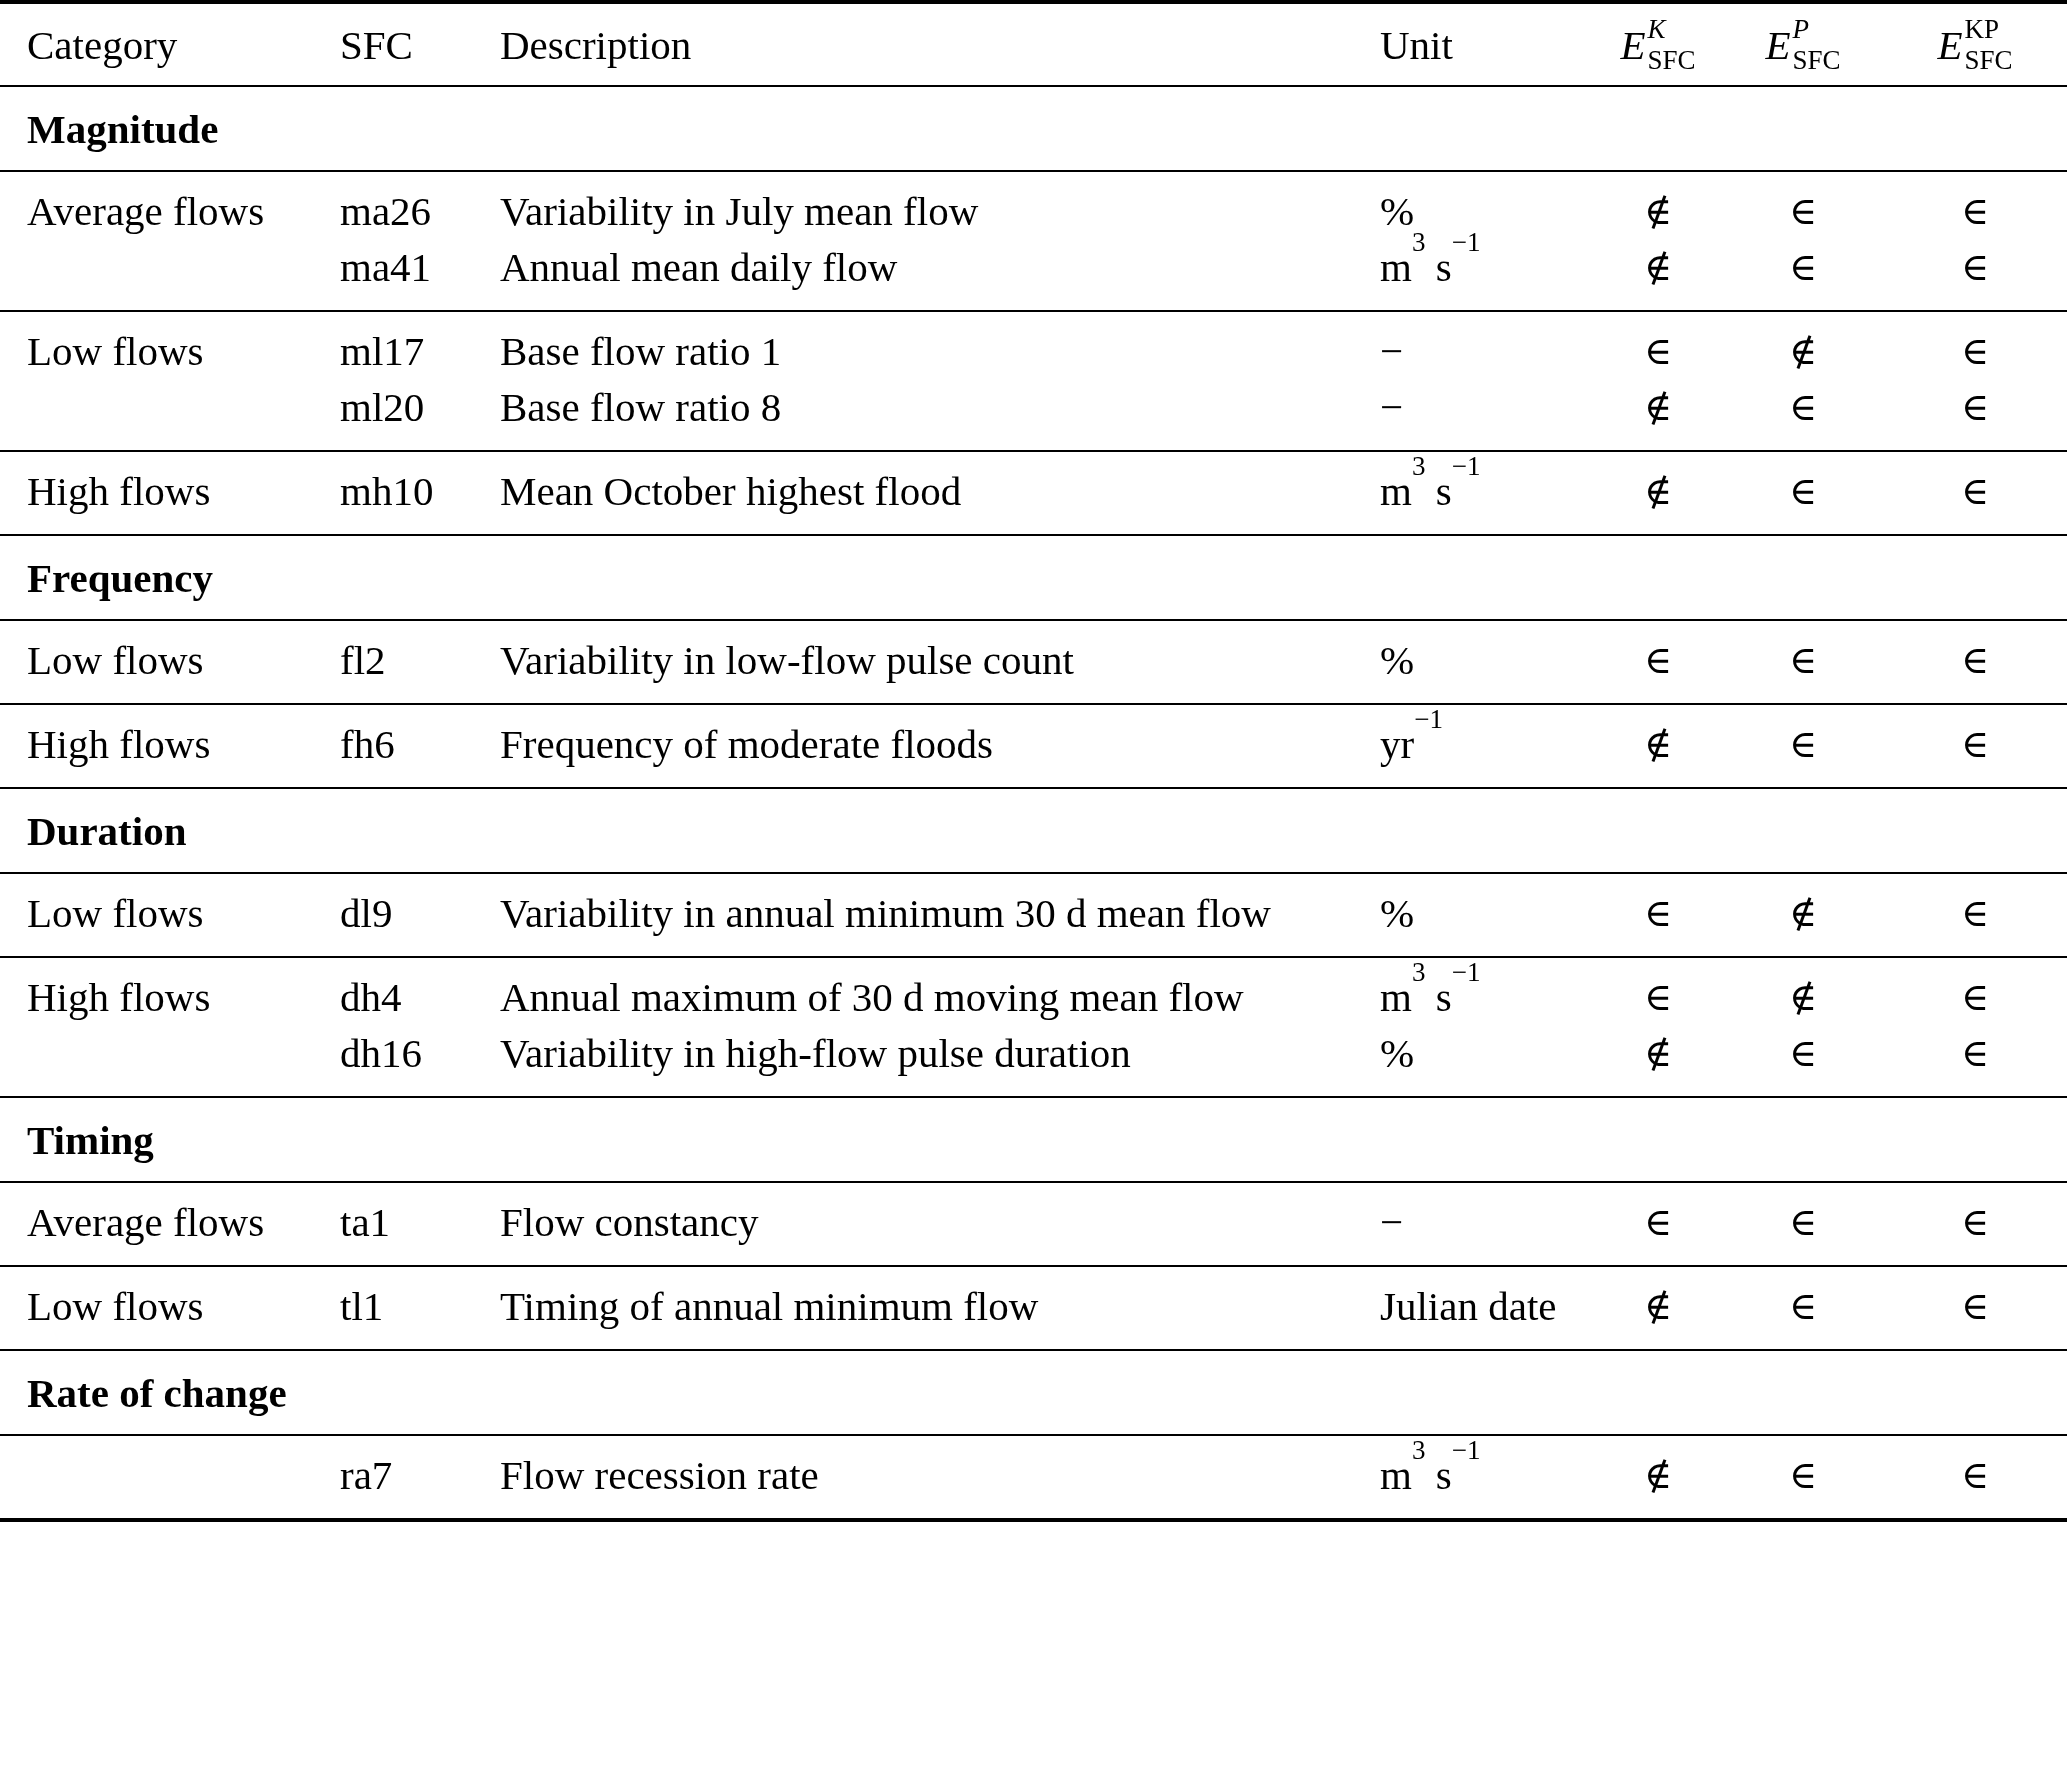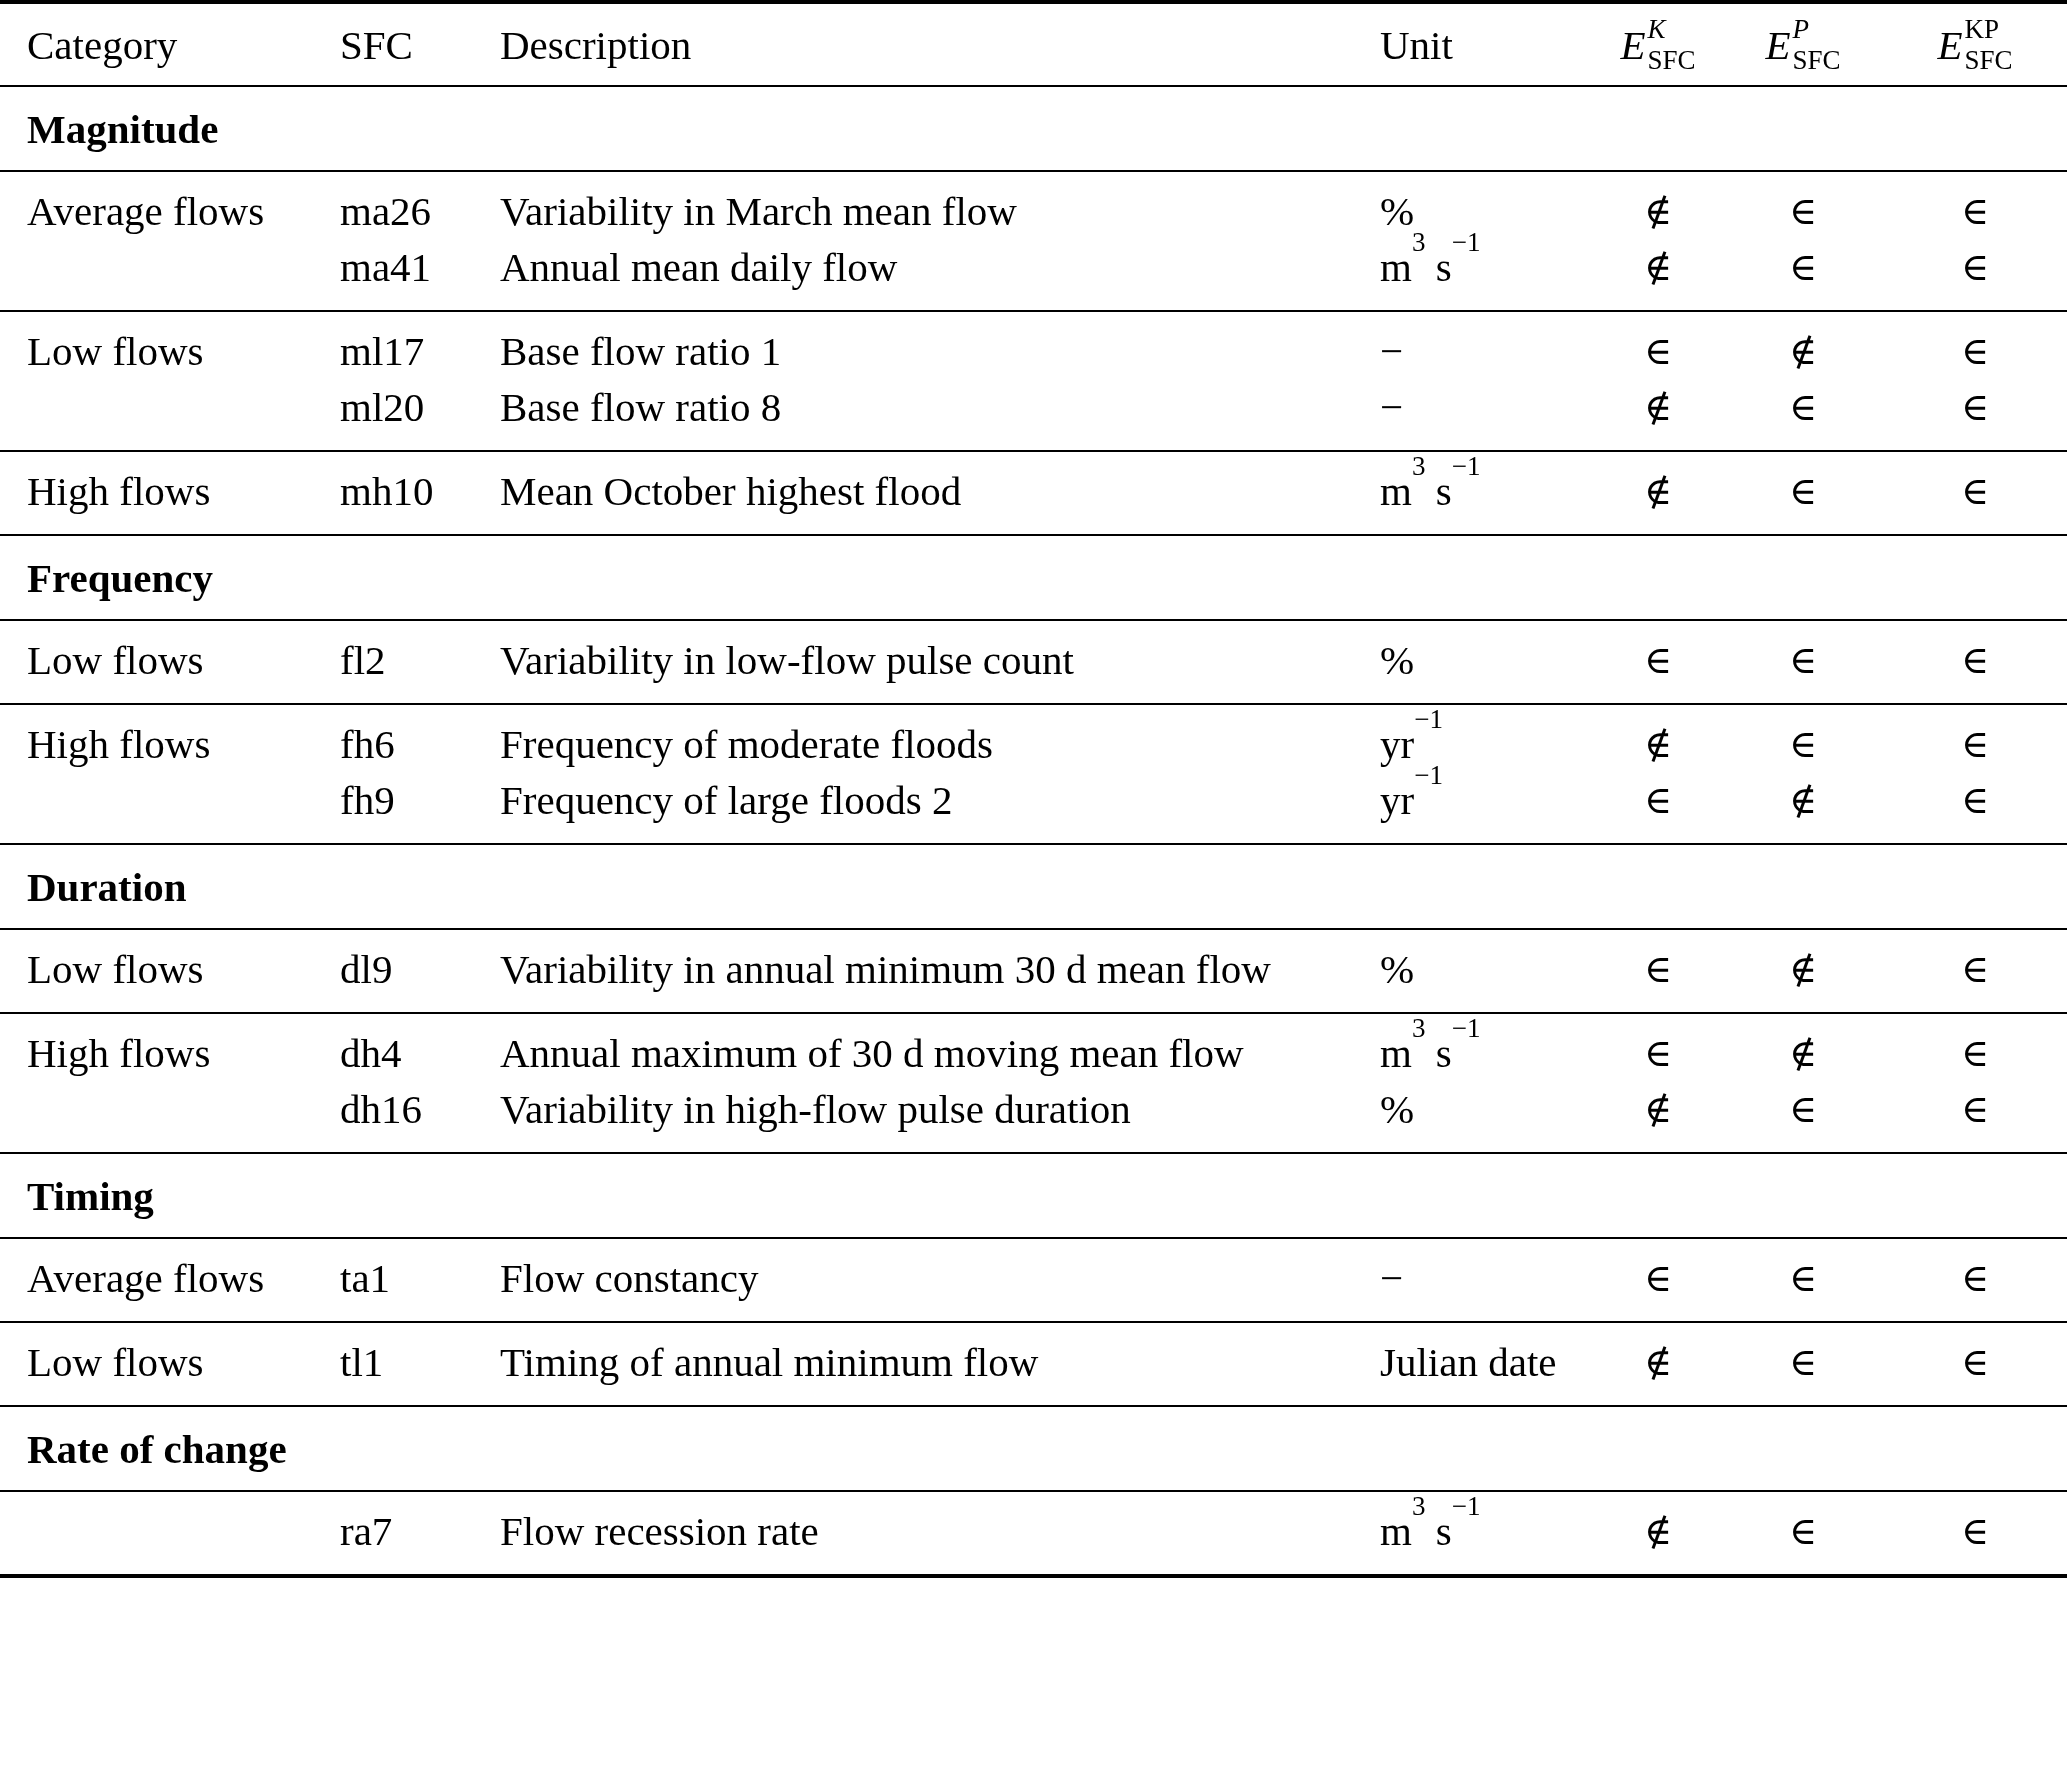--- a/index.html
+++ b/index.html
@@ -141,21 +141,21 @@
     </thead>
   <tbody class="section-head">
         <tr>
           <td colspan="7">Magnitude</td>
         </tr>
       </tbody>
       <tbody class="group">
         <tr>
           <td>Average flows</td>
           <td>ma26</td>
-          <td>Variability in March mean flow</td>
+          <td>Variability in July mean flow</td>
           <td>%</td>
           <td class="sym-cell">∉</td>
           <td class="sym-cell">∈</td>
           <td class="sym-cell">∈</td>
         </tr>
         <tr>
           <td></td>
           <td>ma41</td>
           <td>Annual mean daily flow</td>
           <td>m<sup class="u">3</sup> s<sup class="u">−1</sup></td>
@@ -214,29 +214,20 @@
       <tbody class="group">
         <tr>
           <td>High flows</td>
           <td>fh6</td>
           <td>Frequency of moderate floods</td>
           <td>yr<sup class="u">−1</sup></td>
           <td class="sym-cell">∉</td>
           <td class="sym-cell">∈</td>
           <td class="sym-cell">∈</td>
         </tr>
-        <tr>
-          <td></td>
-          <td>fh9</td>
-          <td>Frequency of large floods 2</td>
-          <td>yr<sup class="u">−1</sup></td>
-          <td class="sym-cell">∈</td>
-          <td class="sym-cell">∉</td>
-          <td class="sym-cell">∈</td>
-        </tr>
       </tbody>
       <tbody class="section-head">
         <tr>
           <td colspan="7">Duration</td>
         </tr>
       </tbody>
       <tbody class="group">
         <tr>
           <td>Low flows</td>
           <td>dl9</td>

